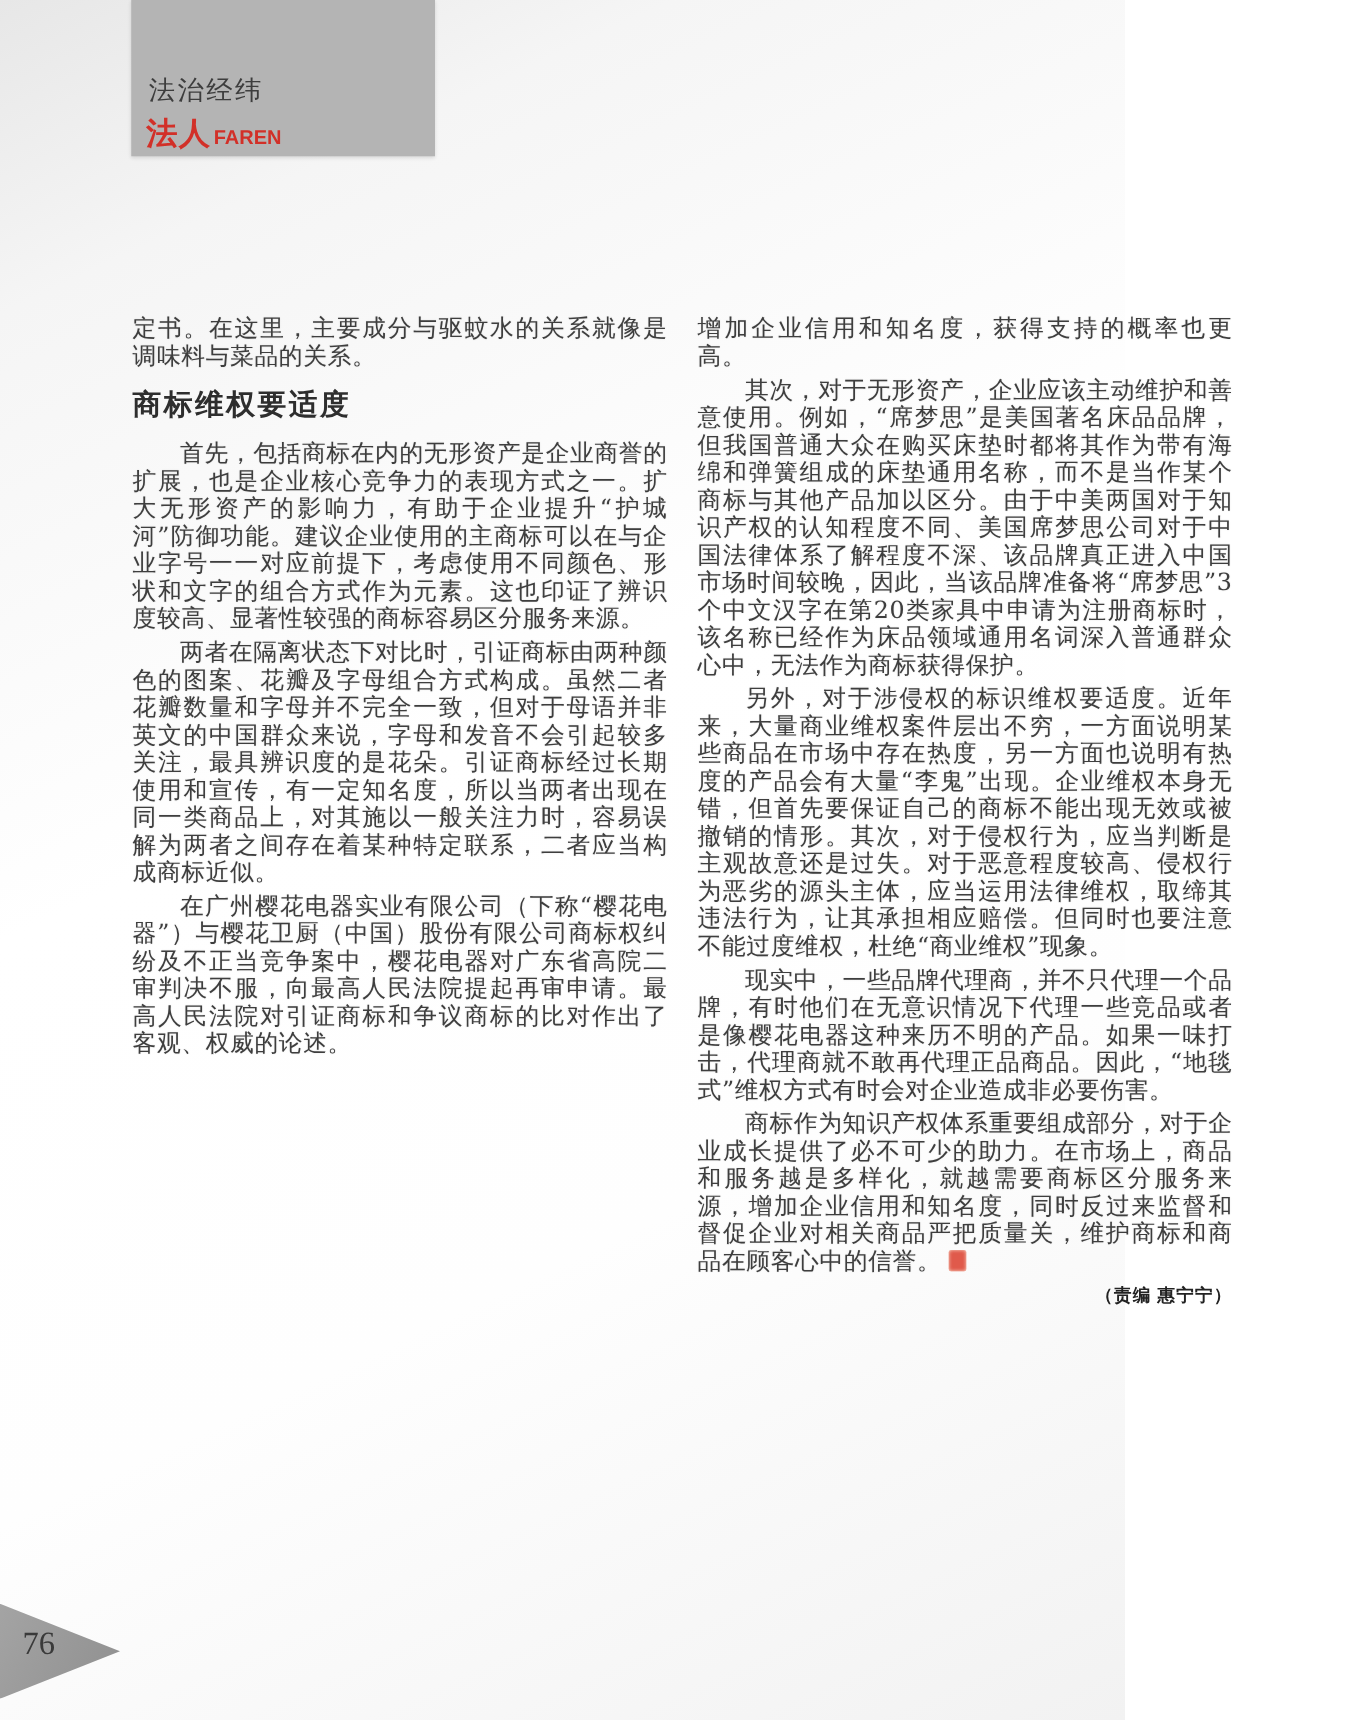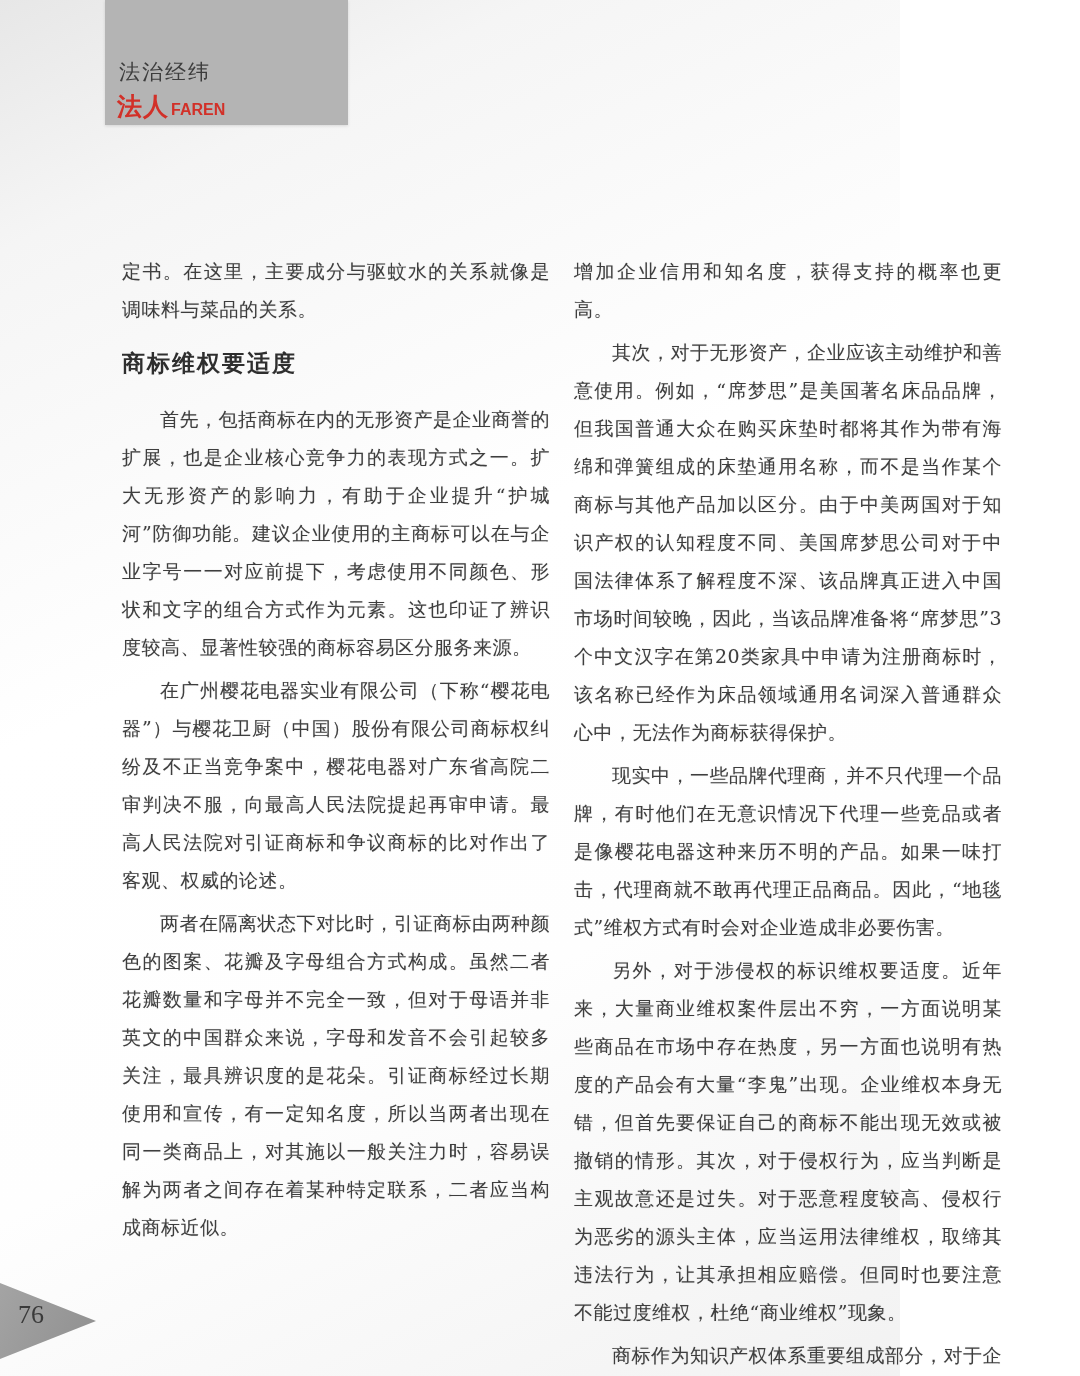--- a/index.html
+++ b/index.html
@@ -28,24 +28,23 @@
   .logo-row {
     position: absolute; left: 12px; top: 90px;
     font-family: "Liberation Sans", sans-serif;
     font-weight: bold; white-space: nowrap;
   }
   .logo-cn { font-size: 25px; letter-spacing: 1px; }
   .logo-en { font-size: 16px; letter-spacing: 0px; margin-left: 2px; }
   
   .column {
     position: absolute; top: 252px; width: 428px;
-    font-size: 19px; line-height: 38px; color: #3e3e3e;
+    font-size: 19px; line-height: 22px; color: #3e3e3e;
     text-align: justify; letter-spacing: 0.5px;
     text-shadow: 0 0 1px rgba(70,70,70,.25);
-    margin-left: 16px;
   }
   .column-left  { left: 106px; }
   .column-right { left: 558px; }
   .column p { margin: 0 0 5px 0; }
   .column p.indent { text-indent: 2em; }
   .section-heading {
     margin: 16px 0 18px 0;
     font-family: "Liberation Sans", sans-serif;
     font-size: 23px; font-weight: bold; color: #2e2e2e;
     text-align: left; letter-spacing: 2px;
@@ -85,29 +84,29 @@
     <div class="header-section">法治经纬</div>
     <div class="logo-row" style="color: rgb(210, 48, 40);">
       <span class="logo-cn">法人</span><span class="logo-en">FAREN</span>
     </div>
   </div>
 
   <div class="column column-left">
     <p>定书。在这里，主要成分与驱蚊水的关系就像是调味料与菜品的关系。</p>
     <h2 class="section-heading">商标维权要适度</h2>
     <p class="indent">首先，包括商标在内的无形资产是企业商誉的扩展，也是企业核心竞争力的表现方式之一。扩大无形资产的影响力，有助于企业提升“护城河”防御功能。建议企业使用的主商标可以在与企业字号一一对应前提下，考虑使用不同颜色、形状和文字的组合方式作为元素。这也印证了辨识度较高、显著性较强的商标容易区分服务来源。</p>
+    <p class="indent">两者在隔离状态下对比时，引证商标由两种颜色的图案、花瓣及字母组合方式构成。虽然二者花瓣数量和字母并不完全一致，但对于母语并非英文的中国群众来说，字母和发音不会引起较多关注，最具辨识度的是花朵。引证商标经过长期使用和宣传，有一定知名度，所以当两者出现在同一类商品上，对其施以一般关注力时，容易误解为两者之间存在着某种特定联系，二者应当构成商标近似。</p>
     <p class="indent">在广州樱花电器实业有限公司（下称“樱花电器”）与樱花卫厨（中国）股份有限公司商标权纠纷及不正当竞争案中，樱花电器对广东省高院二审判决不服，向最高人民法院提起再审申请。最高人民法院对引证商标和争议商标的比对作出了客观、权威的论述。</p>
-    <p class="indent">两者在隔离状态下对比时，引证商标由两种颜色的图案、花瓣及字母组合方式构成。虽然二者花瓣数量和字母并不完全一致，但对于母语并非英文的中国群众来说，字母和发音不会引起较多关注，最具辨识度的是花朵。引证商标经过长期使用和宣传，有一定知名度，所以当两者出现在同一类商品上，对其施以一般关注力时，容易误解为两者之间存在着某种特定联系，二者应当构成商标近似。</p>
   </div>
 
   <div class="column column-right">
     <p>增加企业信用和知名度，获得支持的概率也更高。</p>
     <p class="indent">其次，对于无形资产，企业应该主动维护和善意使用。例如，“席梦思”是美国著名床品品牌，但我国普通大众在购买床垫时都将其作为带有海绵和弹簧组成的床垫通用名称，而不是当作某个商标与其他产品加以区分。由于中美两国对于知识产权的认知程度不同、美国席梦思公司对于中国法律体系了解程度不深、该品牌真正进入中国市场时间较晚，因此，当该品牌准备将“席梦思”3个中文汉字在第20类家具中申请为注册商标时，该名称已经作为床品领域通用名词深入普通群众心中，无法作为商标获得保护。</p>
+    <p class="indent">另外，对于涉侵权的标识维权要适度。近年来，大量商业维权案件层出不穷，一方面说明某些商品在市场中存在热度，另一方面也说明有热度的产品会有大量“李鬼”出现。企业维权本身无错，但首先要保证自己的商标不能出现无效或被撤销的情形。其次，对于侵权行为，应当判断是主观故意还是过失。对于恶意程度较高、侵权行为恶劣的源头主体，应当运用法律维权，取缔其违法行为，让其承担相应赔偿。但同时也要注意不能过度维权，杜绝“商业维权”现象。</p>
     <p class="indent">现实中，一些品牌代理商，并不只代理一个品牌，有时他们在无意识情况下代理一些竞品或者是像樱花电器这种来历不明的产品。如果一味打击，代理商就不敢再代理正品商品。因此，“地毯式”维权方式有时会对企业造成非必要伤害。</p>
-    <p class="indent">另外，对于涉侵权的标识维权要适度。近年来，大量商业维权案件层出不穷，一方面说明某些商品在市场中存在热度，另一方面也说明有热度的产品会有大量“李鬼”出现。企业维权本身无错，但首先要保证自己的商标不能出现无效或被撤销的情形。其次，对于侵权行为，应当判断是主观故意还是过失。对于恶意程度较高、侵权行为恶劣的源头主体，应当运用法律维权，取缔其违法行为，让其承担相应赔偿。但同时也要注意不能过度维权，杜绝“商业维权”现象。</p>
     <p class="indent"><span>商标作为知识产权体系重要组成部分，对于企业成长提供了必不可少的助力。在市场上，商品和服务越是多样化，就越需要商标区分服务来源，增加企业信用和知名度，同时反过来监督和督促企业对相关商品严把质量关，维护商标和商品在顾客心中的信誉。</span><span class="end-seal" style="background:#dd4433;"></span></p>
     <p class="editor-note">（责编 惠宁宁）</p>
   </div>
 
   <div class="page-marker"></div>
   <div class="page-number">76</div>
 
 </div>
 
 </body></html>

